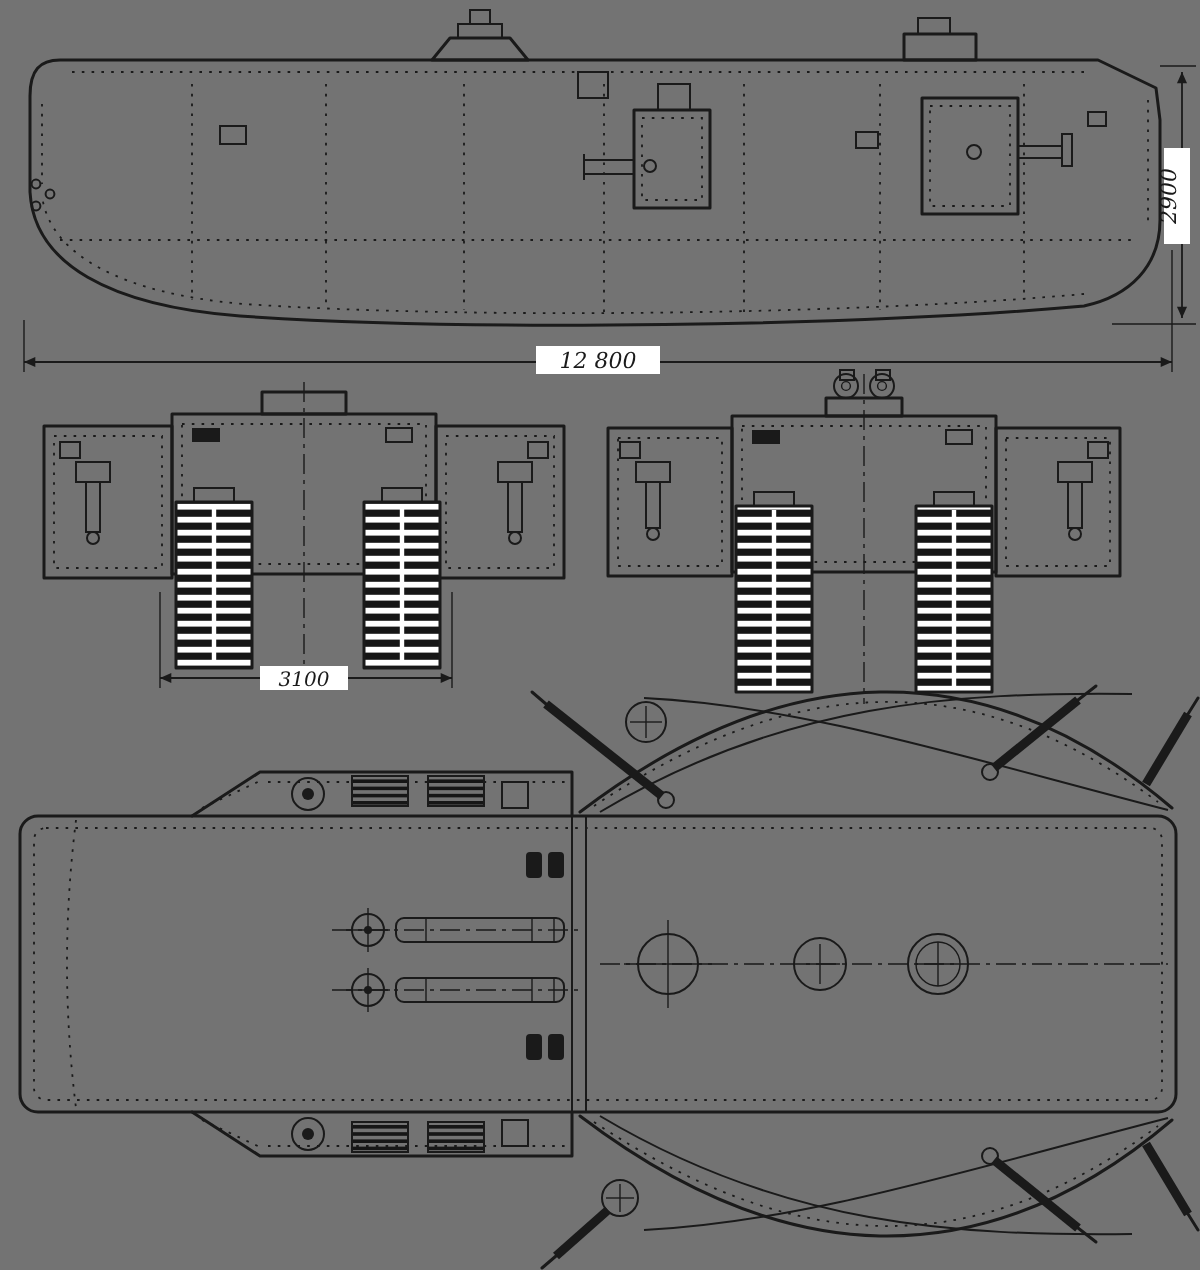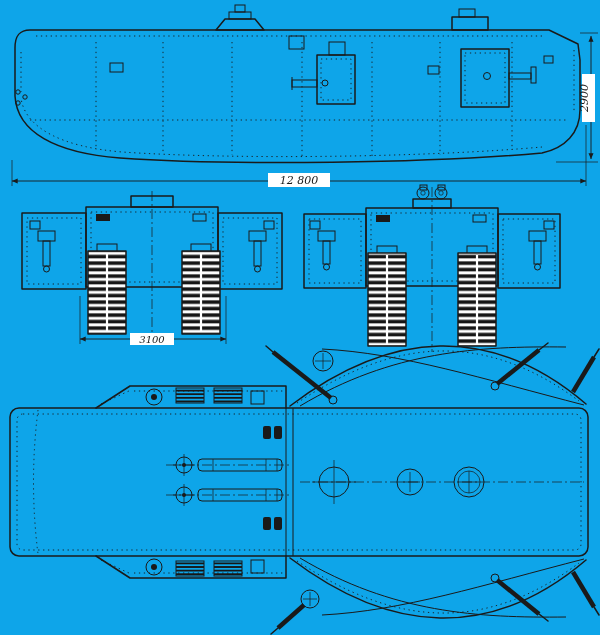--- a/index.html
+++ b/index.html
@@ -1,17 +1,17 @@
 <!DOCTYPE html>
 <html><head>
 <meta charset="utf-8">
 <style>
   html,body { margin:0; padding:0; }
   .page {
-    width:600px; height:635px; background:#0ea5e9; position:relative;
+    width:600px; height:635px; background:#737373; position:relative;
     font-family:"DejaVu Serif", serif; overflow:hidden;
   }
   svg { display:block; }
   .s   { fill:none; stroke:#1a1a1a; stroke-width:1.5; stroke-linecap:round; stroke-linejoin:round; }
   .s1  { fill:none; stroke:#1a1a1a; stroke-width:1; }
   .thin{ fill:none; stroke:#1a1a1a; stroke-width:.7; }
   .riv { fill:none; stroke:#1a1a1a; stroke-width:.9; stroke-dasharray:1.3 3.6; }
   .cl  { fill:none; stroke:#1a1a1a; stroke-width:.7; stroke-dasharray:10 3 2 3; }
   .dim { fill:none; stroke:#1a1a1a; stroke-width:.9; }
   .ink { fill:#1a1a1a; stroke:none; }

